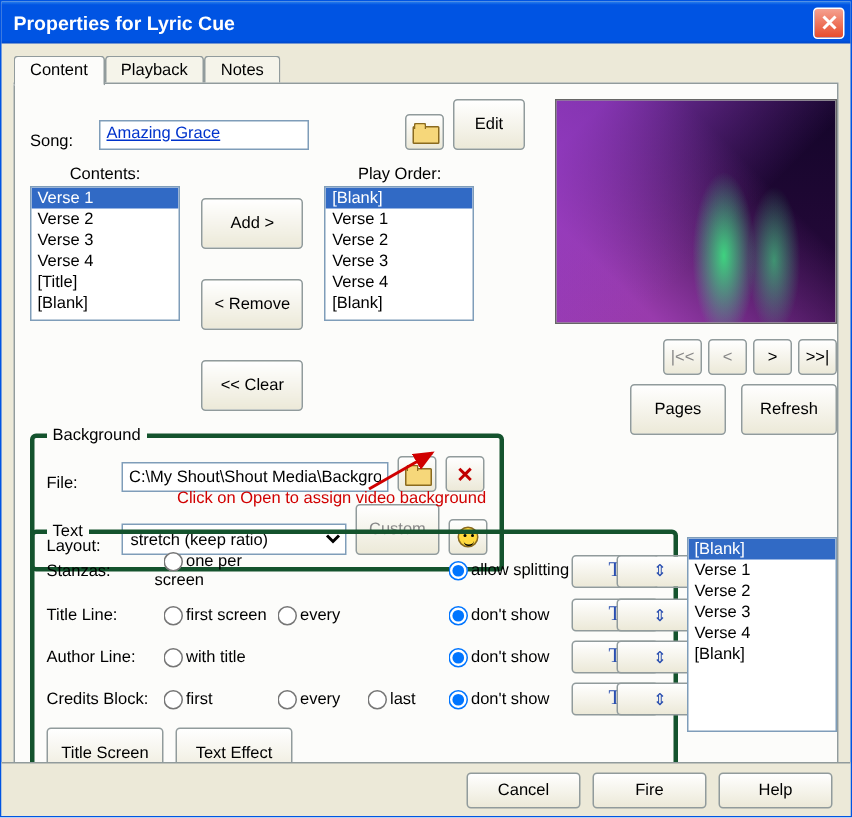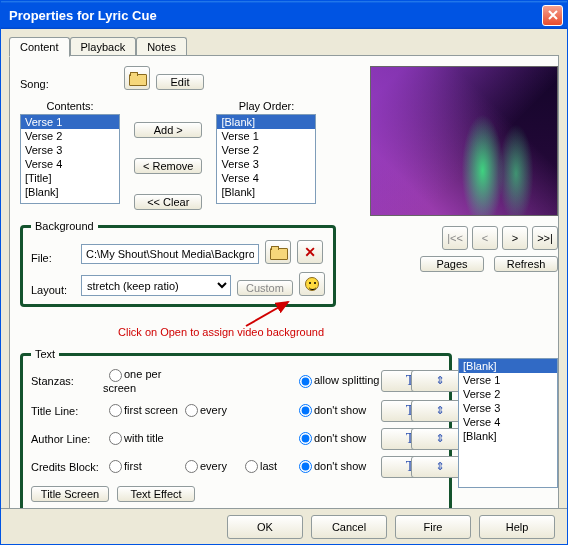--- a/index.html
+++ b/index.html
@@ -9,21 +9,21 @@
 .titlebar-text { color: #fff; font-weight: bold; font-size: 13px; flex: 1; padding-left: 4px; }
 .titlebar-close { width: 21px; height: 21px; background: linear-gradient(#f5a190,#e74b2c); border: 1px solid #fff; border-radius: 3px; display:flex; align-items:center; justify-content:center; color:#fff; font-weight:bold; cursor:pointer; }
 .body { position: absolute; top: 28px; left: 0; right: 0; bottom: 0; padding: 8px; }
 .tabs { display: flex; margin-bottom: -1px; }
 .tab { padding: 3px 10px; border: 1px solid #919b9c; border-bottom: none; background: #f5f4ea; margin-right: 0px; border-radius: 3px 3px 0 0; cursor:pointer; }
 .tab.active { background: #fcfcfa; position: relative; z-index: 2; border-bottom: 1px solid #fcfcfa; margin-bottom:-1px; }
 .tabpanel { border: 1px solid #919b9c; padding: 10px 10px 8px 10px; background: #fcfcfa; position:relative; height: 458px; }
 .row { display:flex; align-items:flex-end; }
 .label { color: #000; }
 .songfield { background:#fff; border:1px solid #7f9db9; padding:2px 4px; color:#0033cc; width:140px; height:20px; text-decoration: underline; cursor:pointer; }
-.btn { background: linear-gradient(#fff,#ece9d8); border:1px solid #919b9c; border-radius:3px; padding:2px 8px; min-width:58px; height:16px; cursor:pointer; display:inline-flex; align-items:center; justify-content:center; }
+.btn { background: linear-gradient(#fff,#ece9d8); border:1px solid #919b9c; border-radius:3px; padding:2px 8px; min-width:58px; height:34px; cursor:pointer; display:inline-flex; align-items:center; justify-content:center; }
 .iconbtn { width:26px; min-width:26px; height:24px; padding:0; }
 .sublabel { font-size:11px; }
 .listbox { background:#fff; border:1px solid #7f9db9; width:100px; height:90px; overflow:auto; }
 .listbox .item { padding:1px 4px; cursor:pointer; }
 .listbox .item.sel { background:#316ac5; color:#fff; }
 fieldset { border:3px solid #14532d; border-radius:4px; padding:8px; margin:0; }
 legend { padding:0 4px; }
 .textinput { background:#fff; border:1px solid #7f9db9; height:20px; padding:2px 4px; }
 select.textinput { height:21px; padding:1px; }
 .preview { position:absolute; top: 10px; right: 0px; width:188px; height:150px; border:1px solid #666; background:#000; overflow:hidden; }
@@ -68,20 +68,21 @@
     <div class="tabs">
       <div class="tab active">Content</div>
       <div class="tab">Playback</div>
       <div class="tab">Notes</div>
     </div>
 
     <div class="tabpanel">
 
       <div class="row" style="gap:6px; margin-bottom:10px;">
         <span class="label" style="width:40px;">Song:</span>
+        <span class="songfield">Amazing Grace</span>
         <span style="width:52px"></span>
         <button class="btn iconbtn">
             <span class="folder-icon"></span>
           </button>
         <button class="btn" style="min-width:48px">Edit</button>
       </div>
 
       <div class="row" style="align-items:flex-start; gap:14px; margin-bottom:10px;">
         <div>
           <div class="sublabel" style="text-align:center;margin-bottom:2px;">Contents:</div>
@@ -223,20 +224,19 @@
         <div class="item">Verse 1</div>
         <div class="item">Verse 2</div>
         <div class="item">Verse 3</div>
         <div class="item">Verse 4</div>
         <div class="item">[Blank]</div>
       </div>
 
     </div>
 
     <div class="bottom-bar">
-      <button class="btn">OK</button>
       <button class="btn">Cancel</button>
       <button class="btn">Fire</button>
       <button class="btn">Help</button>
     </div>
 
   </div>
 </div>
 
 </body></html>

